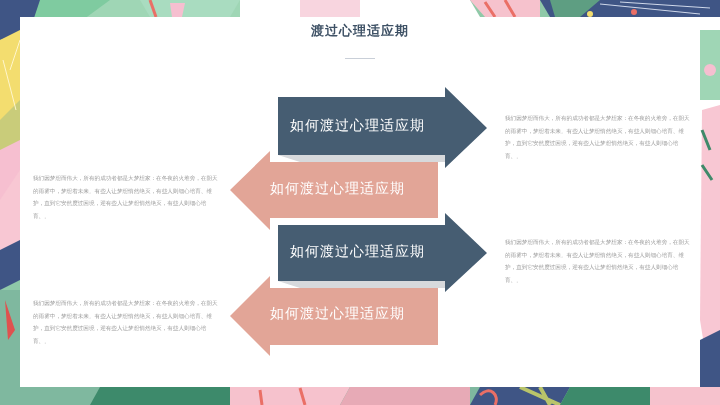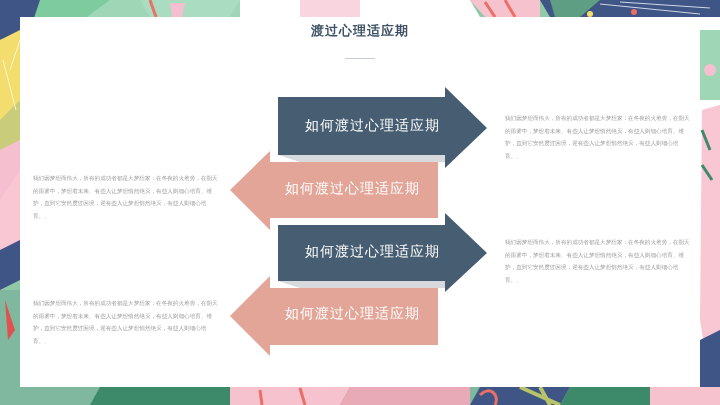--- a/index.html
+++ b/index.html
@@ -63,21 +63,21 @@
     .arrows {
       position: absolute;
       left: 0; top: 0;
       width: 720px; height: 405px;
     }
     .arrow-label {
       position: absolute;
       color: #ffffff;
       font-size: 14px;
       letter-spacing: 1px;
-      text-align: right;
+      text-align: left;
       white-space: nowrap;
     }
     .desc {
       position: absolute;
       width: 175px;
       font-size: 5.6px;
       line-height: 12.5px;
       color: #9a9a9a;
       font-family: "DejaVu Sans", sans-serif;
     }

